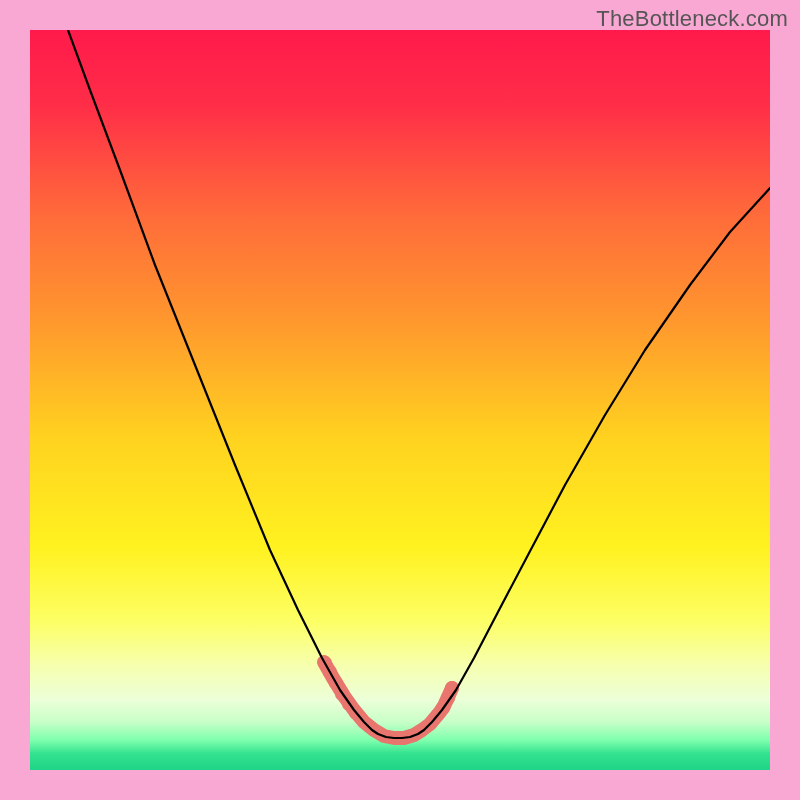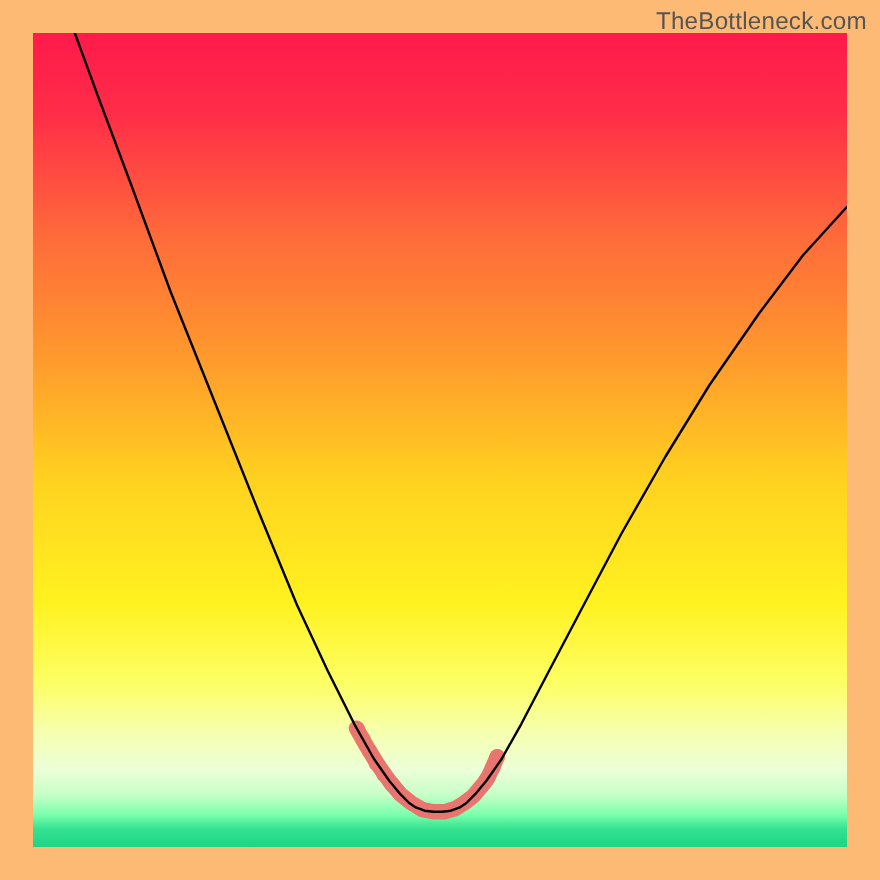--- a/index.html
+++ b/index.html
@@ -8,21 +8,21 @@
     width: 800px;
     height: 800px;
     background: #000;
     overflow: hidden;
     font-family: Arial, Helvetica, sans-serif;
   }
   .frame {
     position: absolute;
     left: 0; top: 0;
     width: 800px; height: 800px;
-    background: #fdba74;
+    background: #f9a8d4;
   }
   .plot-area {
     position: absolute;
     left: 30px;
     top: 30px;
     width: 740px;
     height: 740px;
     overflow: hidden;
   }
   .gradient {

